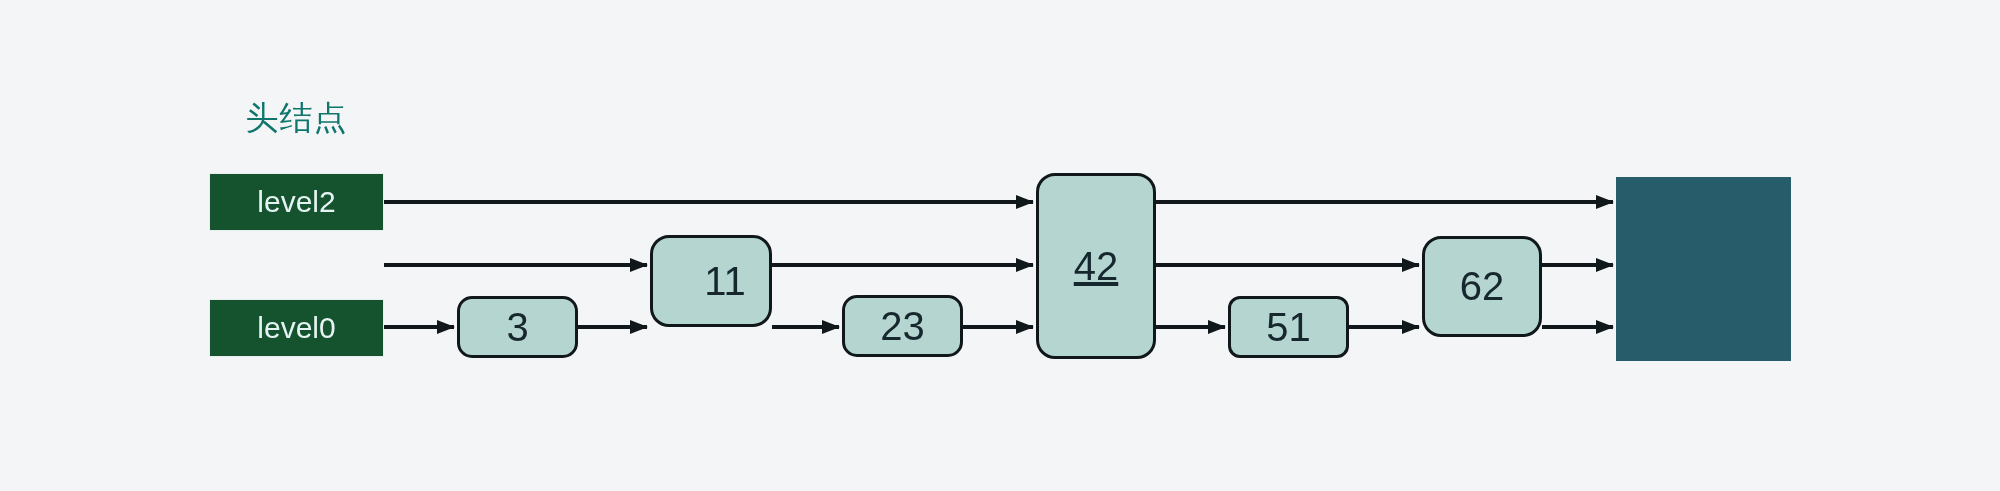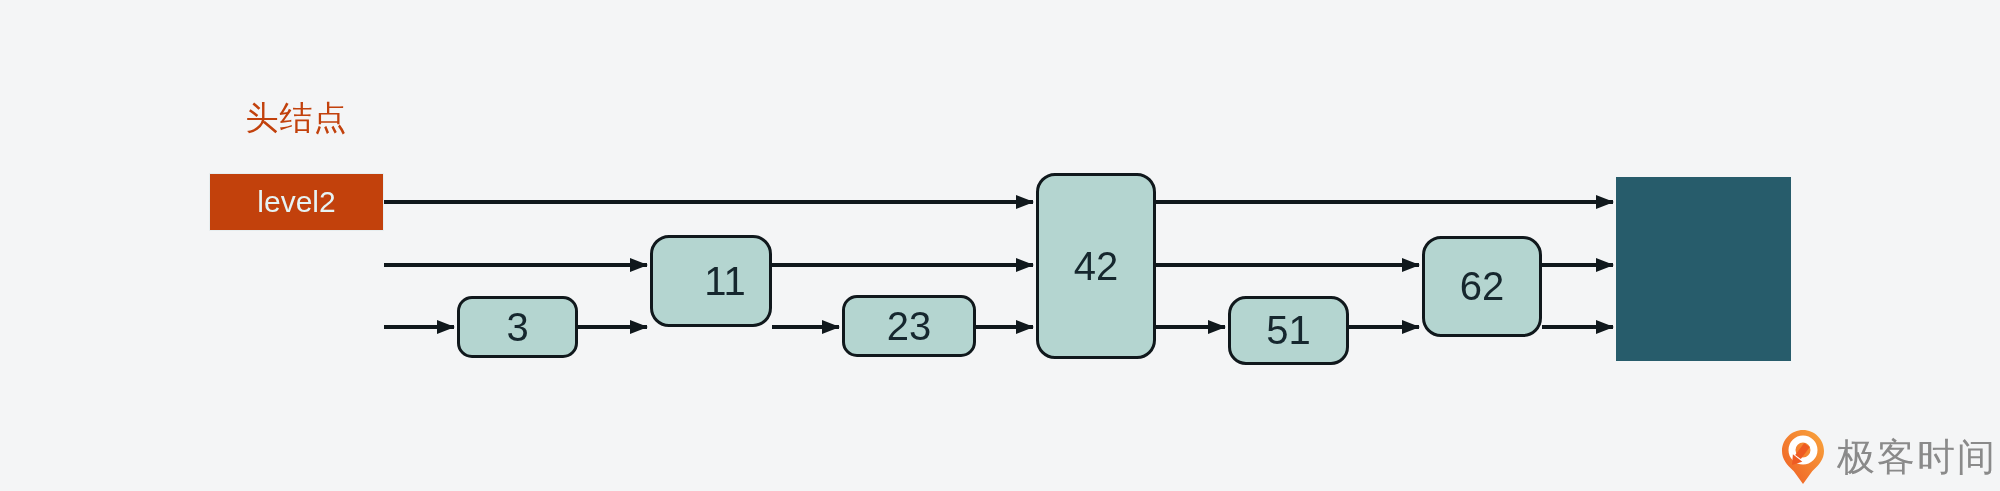--- a/index.html
+++ b/index.html
@@ -11,35 +11,35 @@
     position: relative;
     width: 2000px;
     height: 491px;
     background: #f4f5f6;
     overflow: hidden;
   }
   .endpoint-label {
     position: absolute;
     text-align: center;
     font-size: 33px;
-    color: #c2410c;
+    color: #0f766e;
     letter-spacing: 1px;
   }
   .head-box {
     position: absolute;
     left: 209px; top: 173px;
     width: 175px; height: 184px;
     display: flex;
     flex-direction: column;
     justify-content: space-between;
   }
   .head-row {
     width: 100%;
     height: 58px;
-    background: #c2410c;
+    background: #14532d;
     box-sizing: border-box;
     border: 1px solid #e7eef0;
     display: flex;
     align-items: center;
     justify-content: center;
     color: #e6f3f4;
     font-size: 30px;
   }
   .tail-box {
     position: absolute;
@@ -85,20 +85,23 @@
 <body>
 
 <div class="stage">
 
   <div class="endpoint-label" style="left:209px; top:96px; width:175px;">头结点</div>
 
   <div class="head-box">
     <div class="head-row">
       <span>level2</span>
     </div>
+    <div class="head-row">
+      <span>level0</span>
+    </div>
   </div>
 
   <svg class="arrows" width="2000" height="491" viewBox="0 0 2000 491">
     <defs>
       <marker id="ah" markerUnits="userSpaceOnUse" markerWidth="20" markerHeight="16" refX="17" refY="7" orient="auto">
         <path d="M0,0 L18,7 L0,14 Z" fill="#10181c"></path>
       </marker>
     </defs>
 
     <line x1="384" y1="202" x2="1033" y2="202" marker-end="url(#ah)"></line>
@@ -117,44 +120,29 @@
     <line x1="1349" y1="327" x2="1419" y2="327" marker-end="url(#ah)"></line>
     <line x1="1542" y1="327" x2="1613" y2="327" marker-end="url(#ah)"></line>
   </svg>
 
   <div class="node" style="left:457px; top:296px; width:121px; height:62px; border-radius:15px;">
     <span>3</span>
   </div>
   <div class="node" style="left:650px; top:235px; width:122px; height:92px; border-radius:19px;padding-left:28px;">
     <span>11</span>
   </div>
-  <div class="node" style="left:842px; top:295px; width:134px; height:62px; border-radius:15px;">
+  <div class="node" style="left:842px; top:295px; width:121px; height:62px; border-radius:15px;">
     <span>23</span>
   </div>
-  <div class="node" style="left:1036px; top:173px; width:120px; height:186px; border-radius:19px;">
+  <div class="node" style="left:1036px; top:173px; width:120px; height:186px; border-radius:19px;text-decoration:underline;">
     <span>42</span>
   </div>
-  <div class="node" style="left:1228px; top:296px; width:121px; height:69px; border-radius:18px;">
+  <div class="node" style="left:1228px; top:296px; width:121px; height:62px; border-radius:12px;">
     <span>51</span>
   </div>
   <div class="node" style="left:1422px; top:236px; width:120px; height:101px; border-radius:19px;">
     <span>62</span>
   </div>
 
   <div class="tail-box"></div>
 
-  <div class="watermark">
-    <svg width="44" height="56" viewBox="0 0 44 56">
-      <defs>
-        <linearGradient id="lg" x1="1" y1="0" x2="0" y2="1">
-          <stop offset="0" stop-color="#f9a63d"></stop>
-          <stop offset="1" stop-color="#ee5b23"></stop>
-        </linearGradient>
-      </defs>
-      <path d="M22,1 C33.6,1 43,10.4 43,22 C43,30.2 38.2,35.8 31.2,42.2 L22,55 L12.8,42.2 C5.8,35.8 1,30.2 1,22 C1,10.4 10.4,1 22,1 Z" fill="url(#lg)"></path>
-      <circle cx="22" cy="21" r="11" fill="none" stroke="#ffffff" stroke-width="7"></circle>
-      <line x1="26" y1="16" x2="17" y2="28" stroke="#ee5b23" stroke-width="7"></line>
-      <path d="M11,36 L11.9,25.3 L21.3,32.7 Z" fill="#ee5b23"></path>
-    </svg>
-    <span class="brand-text">极客时间</span>
-  </div>
 
 </div>
 
 </body></html>

